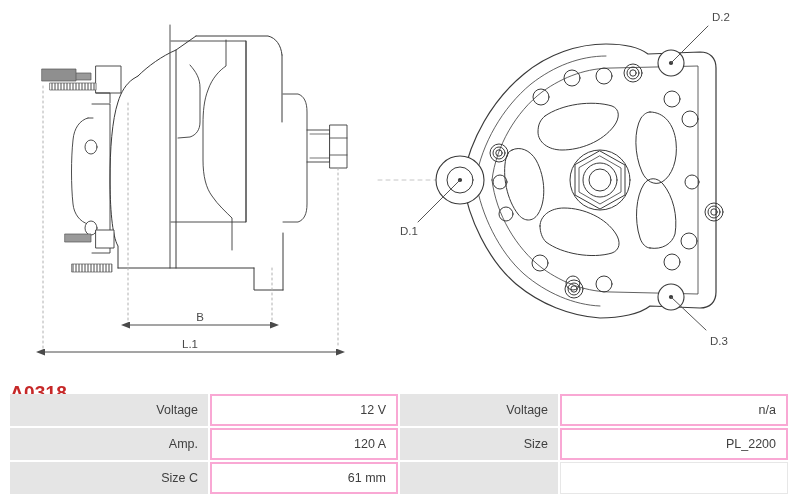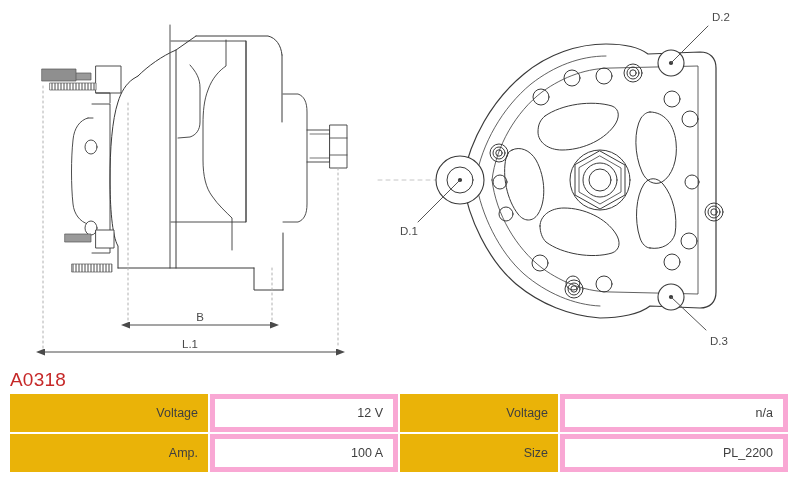--- a/index.html
+++ b/index.html
@@ -35,23 +35,23 @@
     left: 0; top: 0;
     width: 800px;
     height: 358px;
     display: block;
   }
 
   
   .part-title {
     position: absolute;
     left: 10px;
-    top: 369px;
+    top: 382px;
     font-size: 19px;
-    font-weight: normal;
+    font-weight: bold;
     letter-spacing: 0.2px;
     color: #c62828;
     line-height: 22px;
   }
 
   
   .spec-table {
     position: absolute;
     left: 8px;
     top: 392px;
@@ -63,27 +63,27 @@
   .spec-table td {
     height: 28px;
     font-size: 12.5px;
     padding: 0 10px;
     vertical-align: middle;
     line-height: 28px;
     white-space: nowrap;
     overflow: hidden;
   }
   .cell-label {
-    background: #eab308;
+    background: #e5e5e5;
     text-align: right;
     color: #3f3f3f;
   }
   .cell-value {
     background: #ffffff;
-    border: 5px solid #f9a8d4;
+    border: 2px solid #f9a8d4;
     text-align: right;
     color: #3f3f3f;
   }
   .cell-value.empty { border: 1px solid #e7e7e7; }
   .col-l1 { width: 198px; }
   .col-v1 { width: 188px; }
   .col-l2 { width: 158px; }
   .col-v2 { width: 228px; }
 </style>
 </head>
@@ -337,20 +337,26 @@
     </colgroup>
     <tbody>
       <tr>
         <td class="cell-label">Voltage</td>
         <td class="cell-value">12 V</td>
         <td class="cell-label">Voltage</td>
         <td class="cell-value">n/a</td>
       </tr>
       <tr>
         <td class="cell-label">Amp.</td>
-        <td class="cell-value">100 A</td>
+        <td class="cell-value">120 A</td>
         <td class="cell-label">Size</td>
         <td class="cell-value">PL_2200</td>
       </tr>
+      <tr>
+        <td class="cell-label">Size C</td>
+        <td class="cell-value">61 mm</td>
+        <td class="cell-label"></td>
+        <td class="cell-value empty"></td>
+      </tr>
     </tbody>
   </table>
 
 </div>
 
 </body></html>

